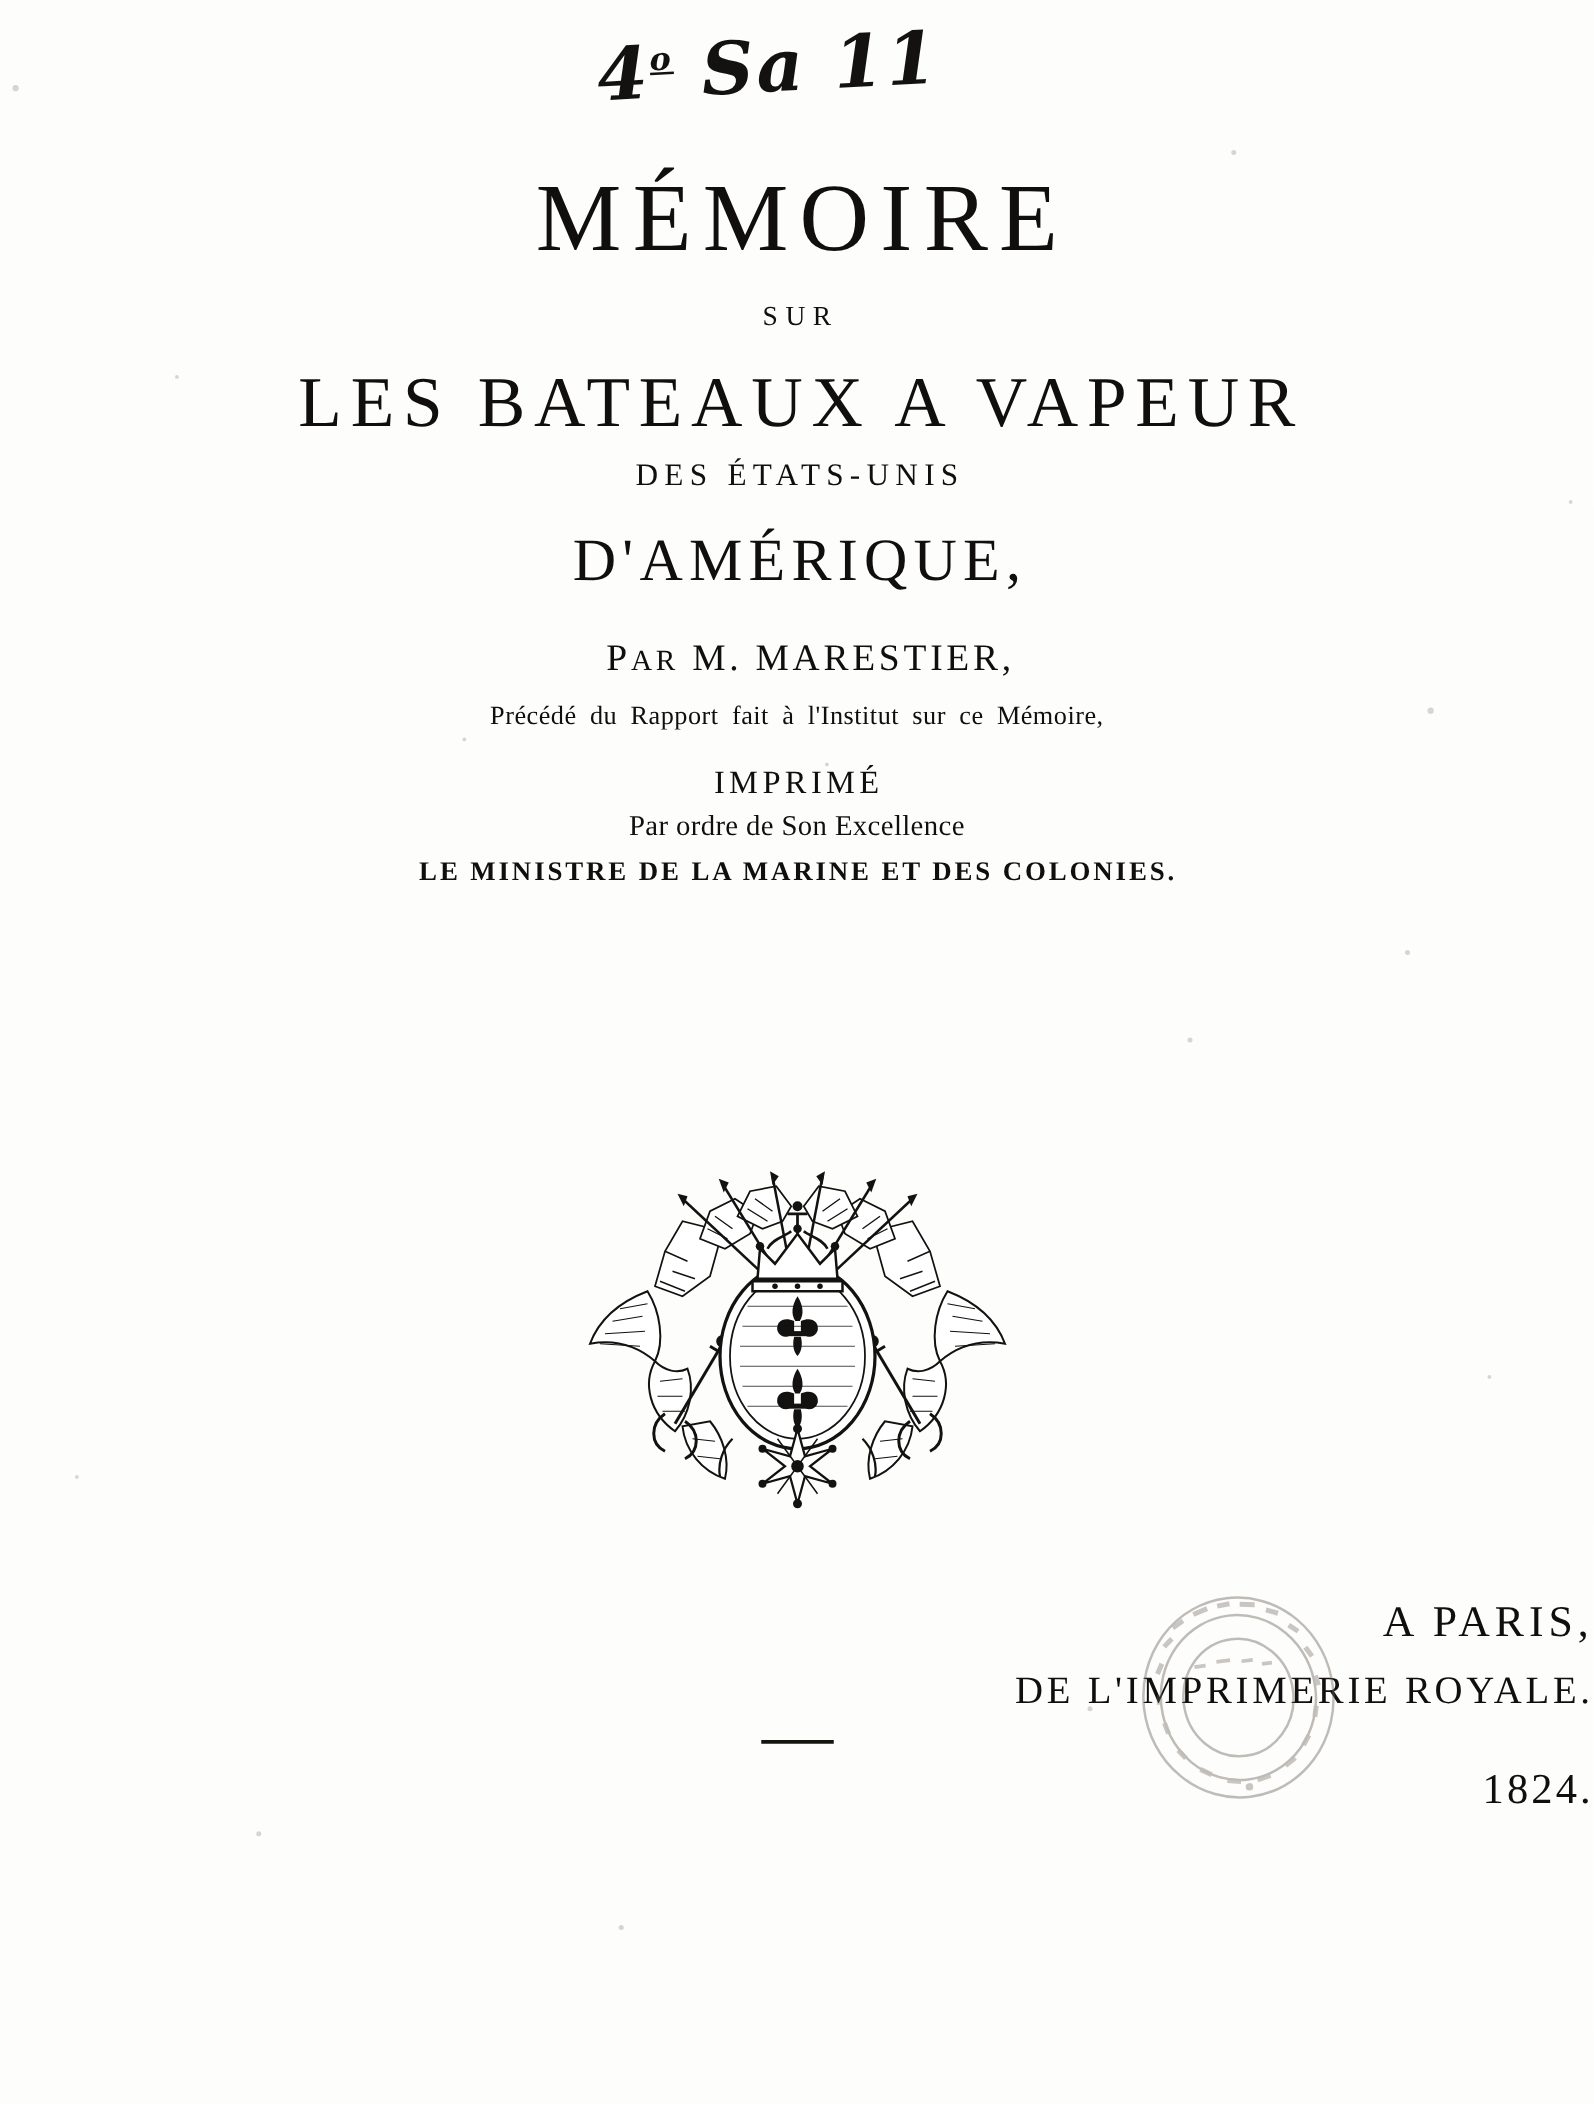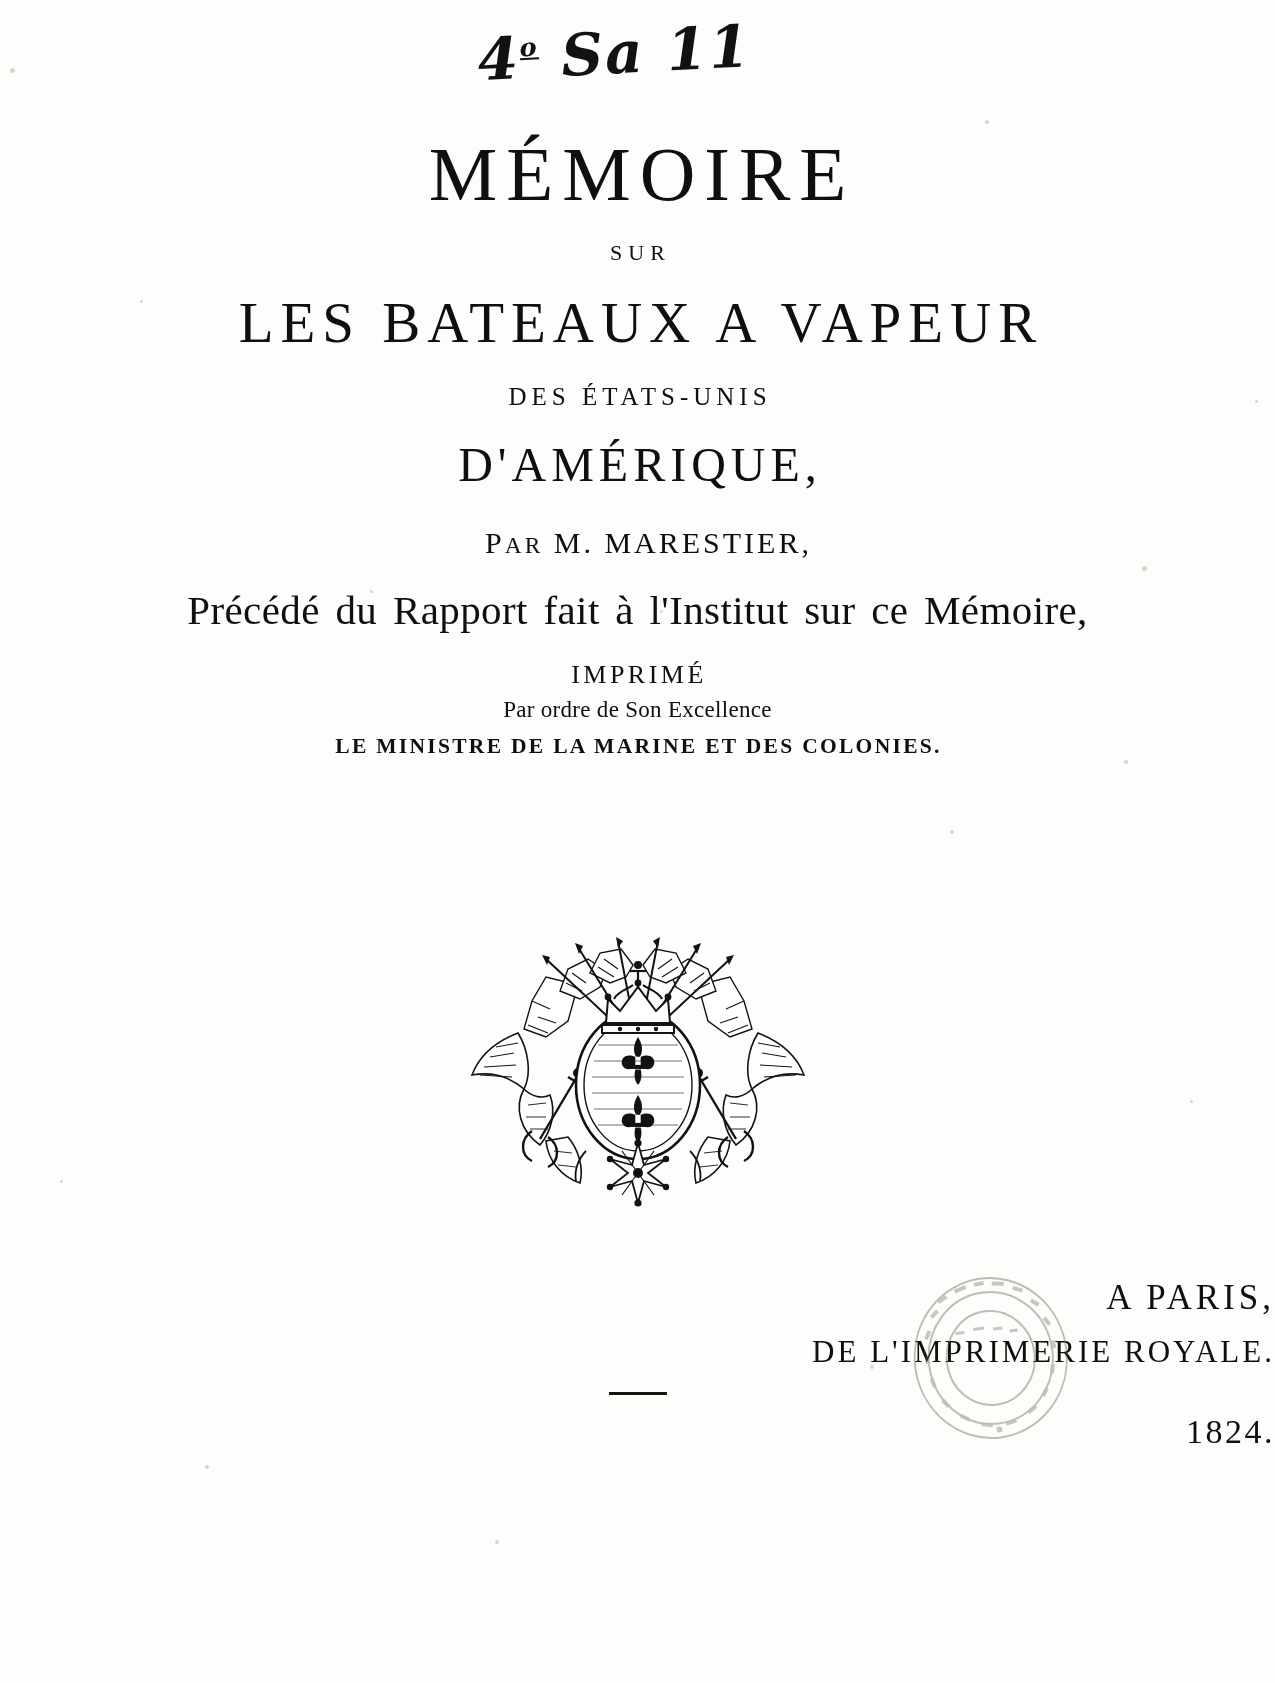--- a/index.html
+++ b/index.html
@@ -74,21 +74,21 @@
   .l-big2 {
     font-size: 57px;
     letter-spacing: 7px;
     margin-top: 24px;
     text-indent: 7px;
     white-space: nowrap;
   }
   .l-etats {
     font-size: 25px;
     letter-spacing: 5px;
-    margin-top: 28px;
+    margin-top: 12px;
     text-indent: 5px;
   }
   .l-amerique {
     font-size: 48px;
     letter-spacing: 5px;
     margin-top: 26px;
     text-indent: 5px;
   }
   .l-appendix {
     font-size: 21.5px;
@@ -105,23 +105,23 @@
     padding-left: 19px;
   }
   .l-author .sc { font-size: .78em; }
   .l-credentials {
     font-size: 12.5px;
     letter-spacing: 1.3px;
     margin-top: 11px;
     text-indent: 1px;
   }
   .l-precede {
-    font-size: 41px;
+    font-size: 21px;
     letter-spacing: .4px;
-    margin-top: 26px;
+    margin-top: 16px;
     word-spacing: 5px;
   }
   .l-rapporteurs {
     font-size: 24px;
     letter-spacing: 1.4px;
     margin-top: 9px;
     text-indent: 1px;
   }
   .l-rapporteurs .sc { font-size: .74em; }
   .l-imprime {

